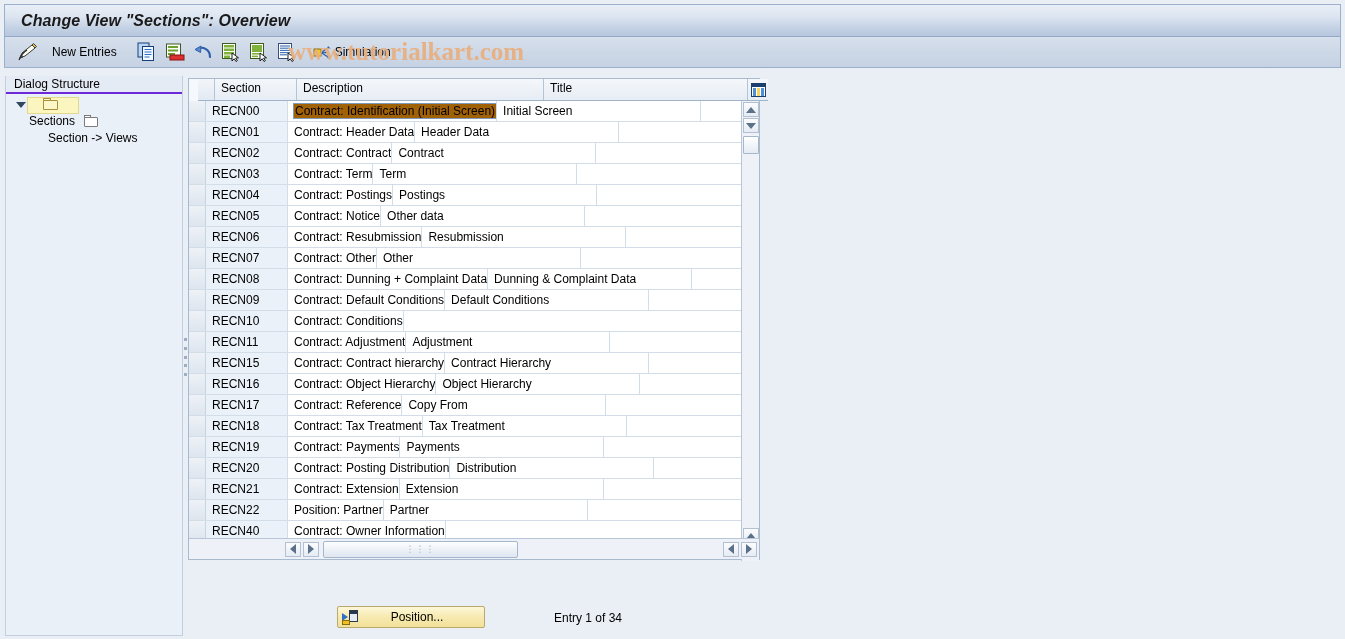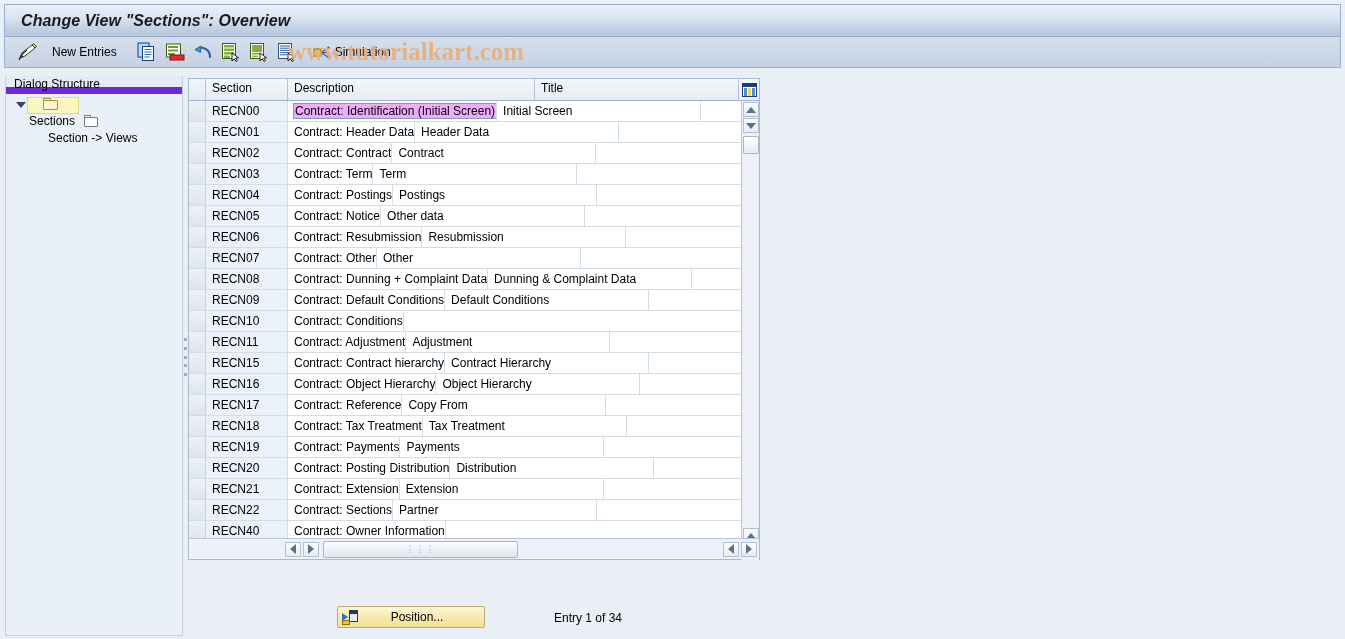--- a/index.html
+++ b/index.html
@@ -87,21 +87,21 @@
   .leftpanel {
     position: absolute; left: 5px; top: 76px;
     width: 178px; height: 560px;
     background: #eaf0f8;
     border: 1px solid #c3cfdf;
     border-top: none;
   }
   .ds-header {
     height: 18px;
     background: #e5ebf4;
-    border-bottom: 7px solid #6d28d9;
+    border-bottom: 2px solid #6d28d9;
     font-size: 12px;
     color: #000;
     padding: 1px 0 0 8px;
     white-space: nowrap;
   }
   .tree { padding-top: 2px; }
   .tree-row {
     display: flex; align-items: center;
     height: 18px;
     font-size: 12px;
@@ -162,21 +162,21 @@
   .splitter .grip i { display:block; width:3px;height:3px; background:#9eadc0; }
 
   
   .tablewrap {
     position: absolute; left: 188px; top: 78px;
     width: 572px; height: 482px;
     background: #f5f8fc;
     border: 1px solid #a8bace;
   }
   .table-hdr {
-    position:absolute; left:0; top:0; width:570px; height:22px;
+    position:absolute; left:9px; top:0; width:570px; height:22px;
     background: linear-gradient(to bottom,#f4f7fb 0%, #e7edf5 100%);
     border-bottom: 1px solid #9fb3c9;
     display:flex;
   }
   .hdr-sel {
     width: 17px; flex:0 0 17px;
     border-right: 1px solid #b5c4d5;
     background: linear-gradient(to bottom,#f2f5fa 0%, #e3eaf3 100%);
   }
   .hdr-cell {
@@ -223,21 +223,21 @@
   .cell {
     font-size:12px; color:#000;
     padding: 3px 0 0 6px;
     border-right:1px solid #d3dde8;
     white-space:nowrap; overflow:hidden;
     cursor: default;
   }
   .cell.c-section { width:82px; flex:0 0 82px; background:#eaf1f8; }
   .cell.c-title { width:204px; flex:0 0 204px; background:#ffffff; }
   .cell .seltext {
-    background:#f0abfc;
+    background:#a16207;
     padding: 0 1px;
     outline: 1px solid #7d9cbd;
   }
 
   
   .vscroll {
     position:absolute; right:0; top:22px; width:18px; height:460px;
     background:#eef2f8;
     border-left:1px solid #b9c6d8;
   }
@@ -620,21 +620,21 @@
         </div>
         <div class="trow">
           <div class="cell-sel"></div>
           <div class="cell c-section">RECN21</div>
           <div class="cell c-description">Contract: Extension</div>
           <div class="cell c-title">Extension</div>
         </div>
         <div class="trow">
           <div class="cell-sel"></div>
           <div class="cell c-section">RECN22</div>
-          <div class="cell c-description">Contract: Sections</div>
+          <div class="cell c-description">Position: Partner</div>
           <div class="cell c-title">Partner</div>
         </div>
         <div class="trow">
           <div class="cell-sel"></div>
           <div class="cell c-section">RECN40</div>
           <div class="cell c-description">Contract: Owner Information</div>
         </div>
       </div>
 
     <div class="vscroll">

